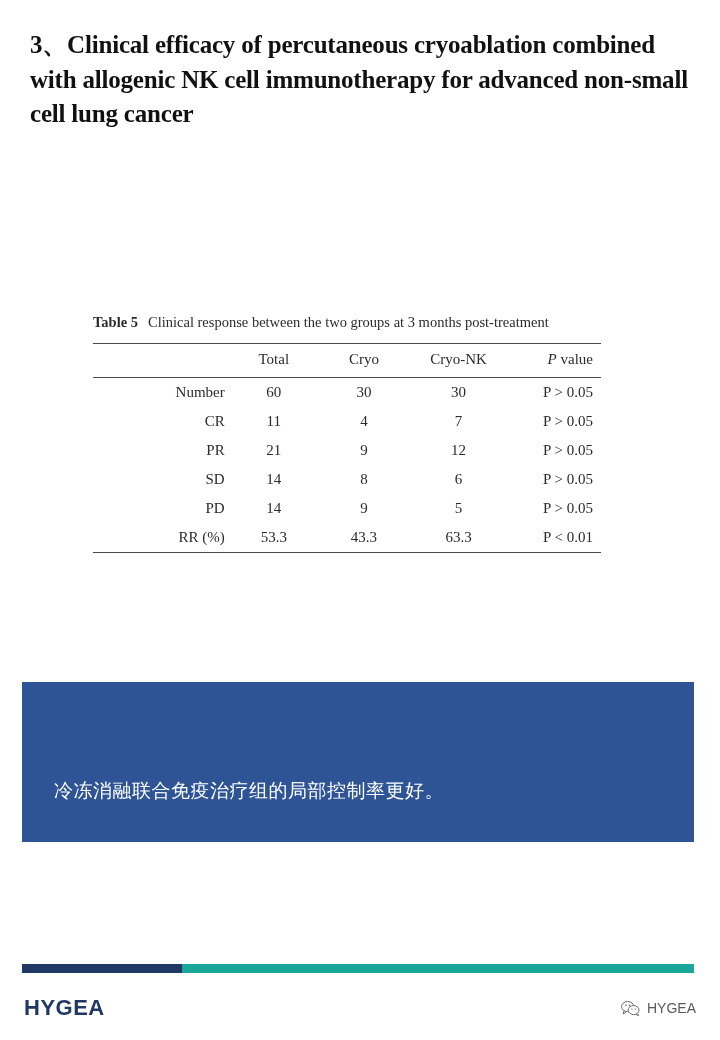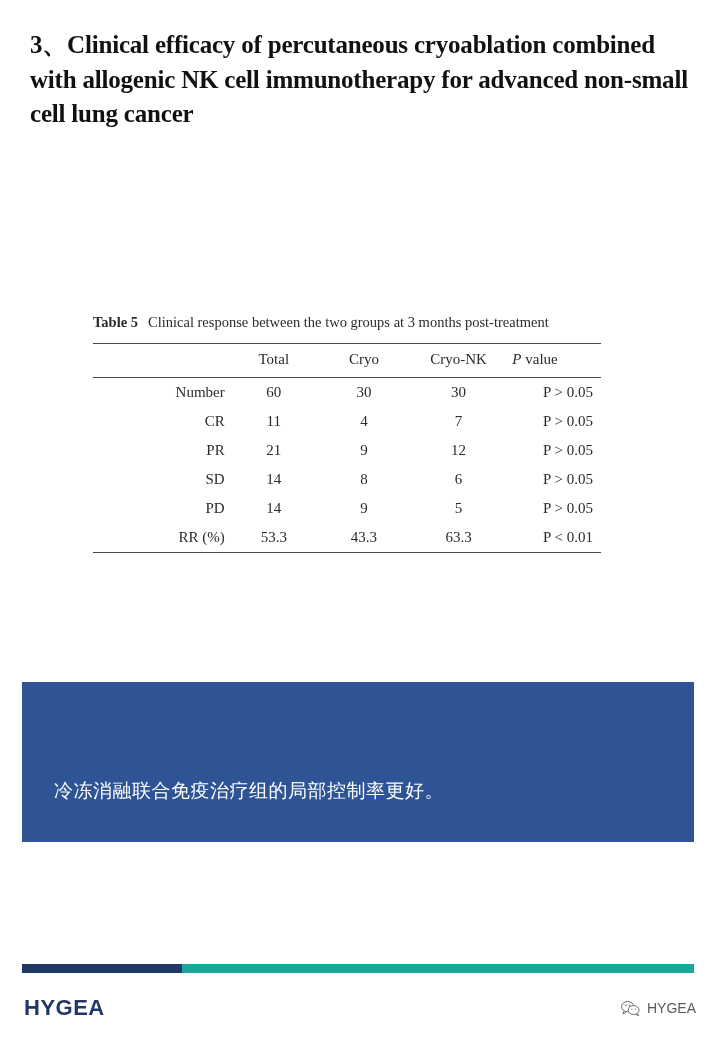--- a/index.html
+++ b/index.html
@@ -103,21 +103,21 @@
   .mid-rule {
     border-top: 1.1px solid #4a4a4a;
   }
   .bot-rule {
     border-top: 1.1px solid #4a4a4a;
   }
   .pval {
     text-align: right !important;
     padding-right: 8px !important;
   }
-  th.pcol { text-align: left; padding-right: 8px !important; }
+  th.pcol { text-align: right; padding-right: 8px !important; }
   th.pcol i { font-style: italic; }
 
   
   .result-box {
     position: absolute;
     left: 22px;
     top: 682px;
     width: 672px;
     height: 160px;
     background: #2e5496;

